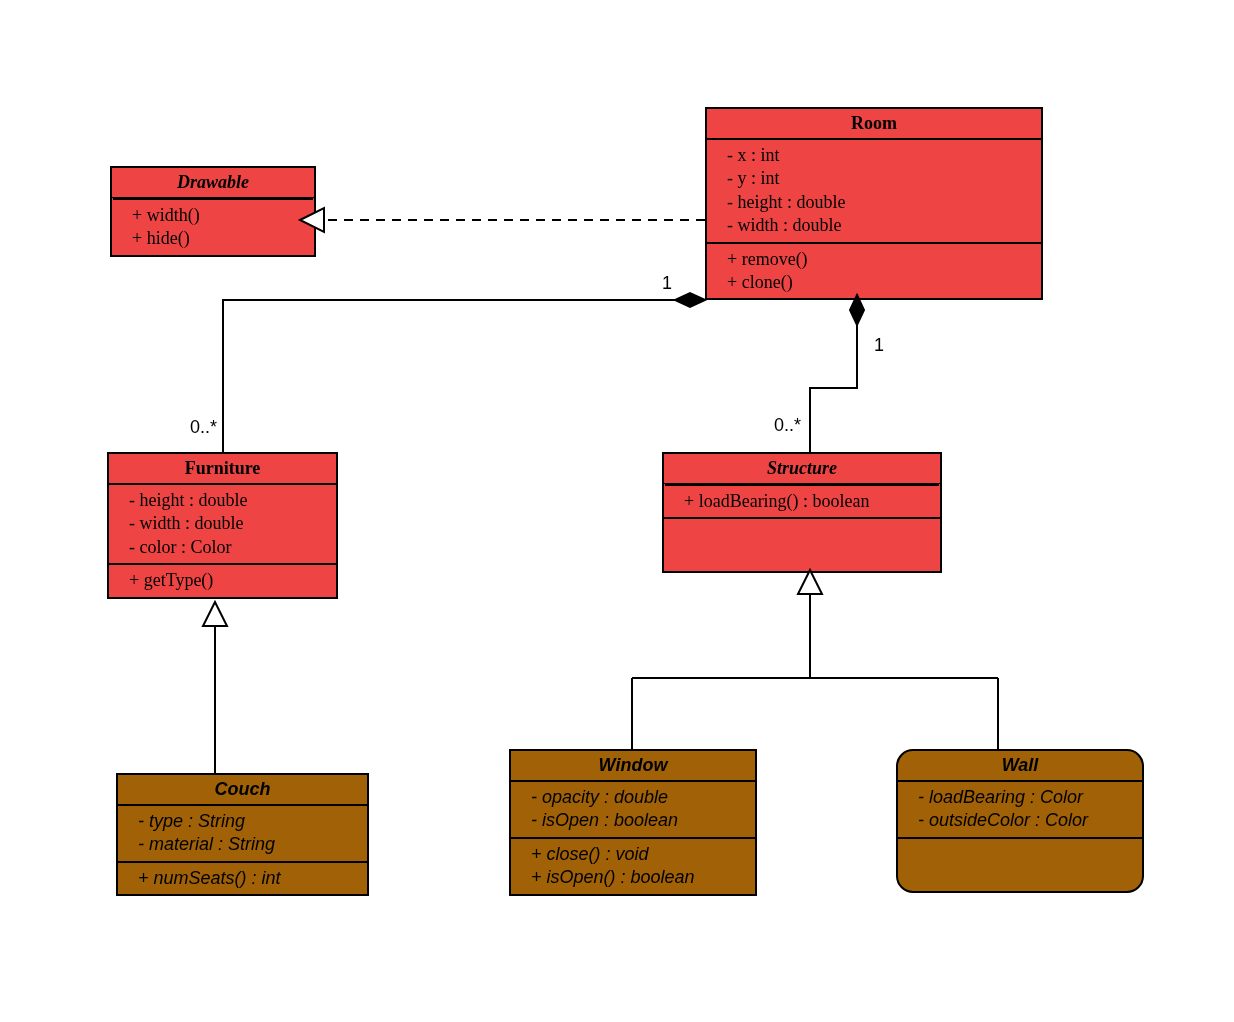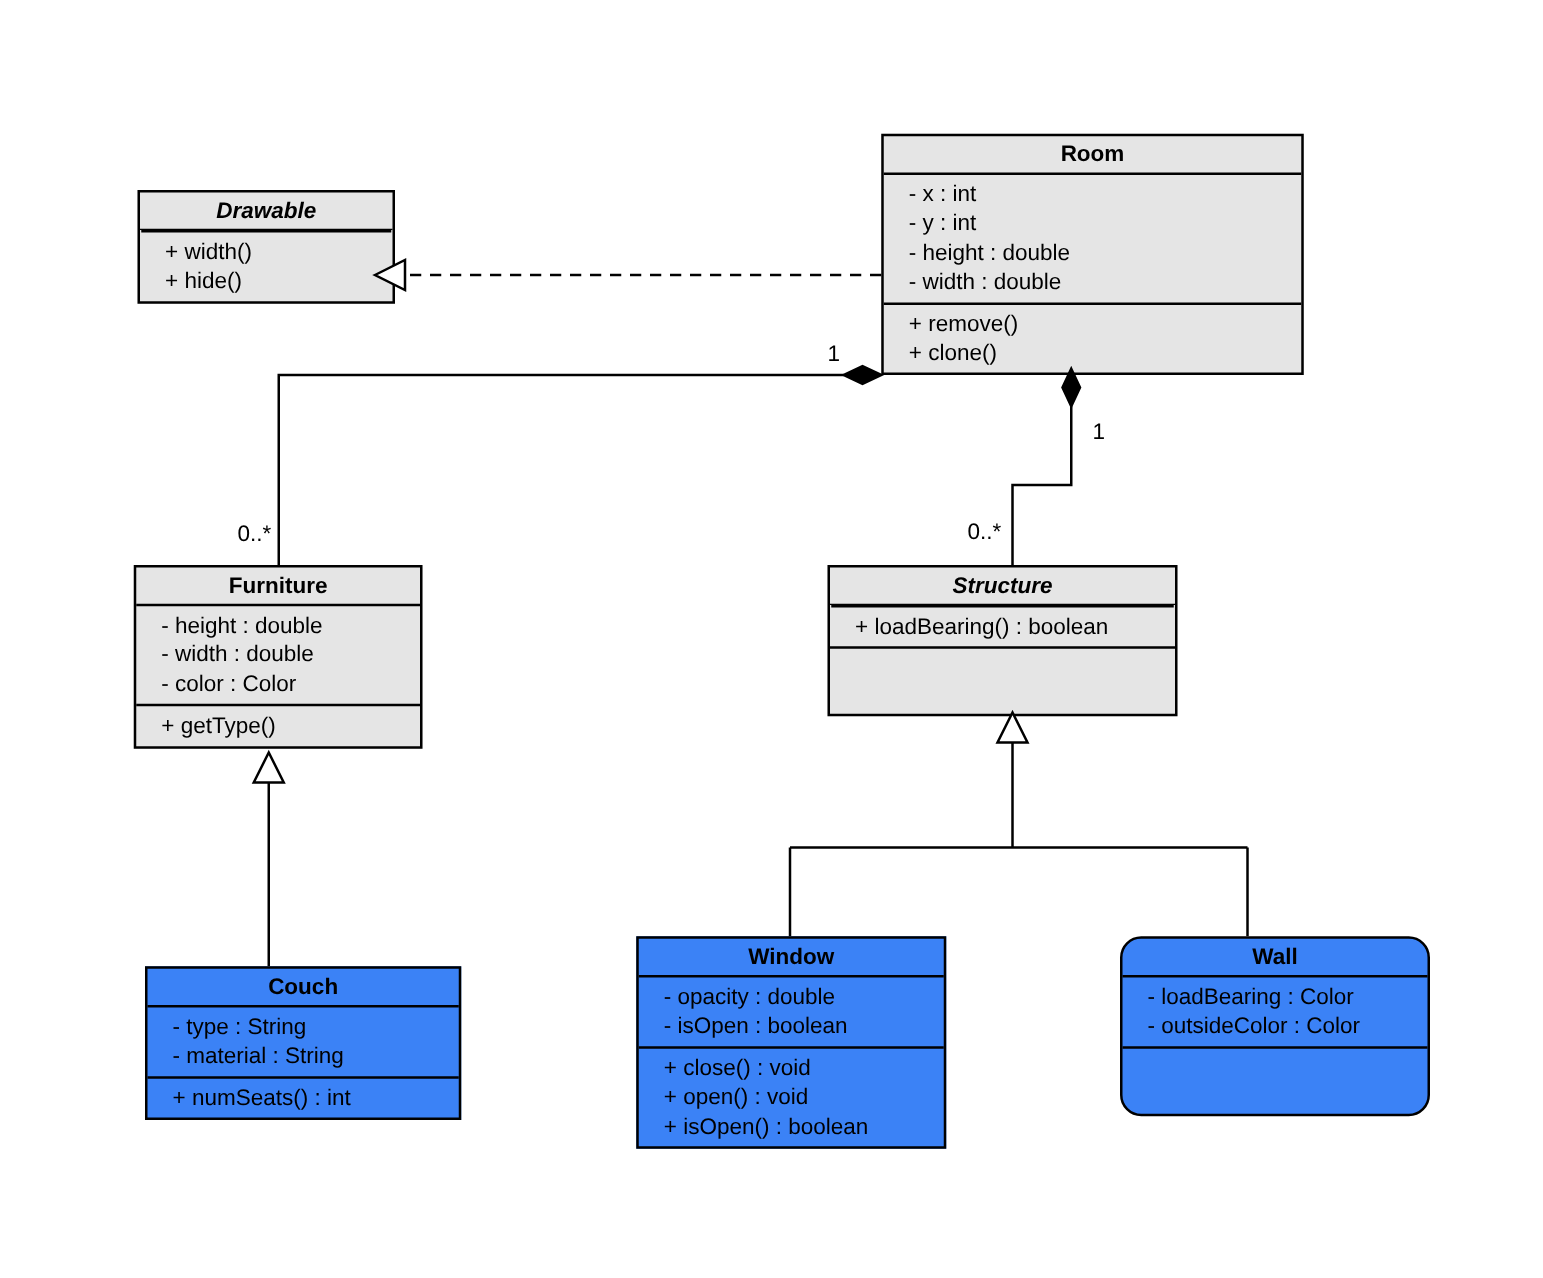--- a/index.html
+++ b/index.html
@@ -11,22 +11,22 @@
     font-family: Arial, Helvetica, sans-serif;
     font-size: 18px;
     color: #000;
     position: relative;
   }
   .uml-class {
     position: absolute;
     border: 2px solid #000;
     box-sizing: border-box;
   }
-  .uml-blue { background: #e5e5e5; }
-  .uml-green { background: #3b82f6; }
+  .uml-blue { background: #ef4444; font-family: Liberation Serif, serif; }
+  .uml-green { background: #a16207; font-style: italic; }
   .uml-title {
     text-align: center;
     font-weight: bold;
     padding: 4px 6px;
     border-bottom: 2px solid #000;
   }
   .uml-title.italic { font-style: italic; }
   .uml-title.dbl {
     border-bottom: 1px solid #000;
     box-shadow: 0 3px 0 -1px #000;
@@ -47,21 +47,21 @@
     position: absolute;
     left: 0; top: 0;
     width: 1234px;
     height: 1022px;
     pointer-events: none;
   }
 </style>
 </head>
 <body>
 
-<div class="uml-class uml-blue" style="left:110px; top:152px; width:206px;">
+<div class="uml-class uml-blue" style="left:110px; top:166px; width:206px;">
   <div class="uml-title italic dbl">Drawable</div>
   <div class="uml-section">
     <div>+ width()</div>
     <div>+ hide()</div>
   </div>
 </div>
 
 <div class="uml-class uml-blue" style="left:705px; top:107px; width:338px;">
   <div class="uml-title">Room</div>
   <div class="uml-section">
@@ -108,21 +108,20 @@
 </div>
 
 <div class="uml-class uml-green" style="left:509px; top:749px; width:248px;">
   <div class="uml-title">Window</div>
   <div class="uml-section">
     <div>- opacity : double</div>
     <div>- isOpen : boolean</div>
   </div>
   <div class="uml-section">
     <div>+ close() : void</div>
-    <div>+ open() : void</div>
     <div>+ isOpen() : boolean</div>
   </div>
 </div>
 
 <div class="uml-class uml-green" style="left:896px; top:749px; width:248px;border-radius:17px;">
   <div class="uml-title">Wall</div>
   <div class="uml-section">
     <div>- loadBearing : Color</div>
     <div>- outsideColor : Color</div>
   </div>

